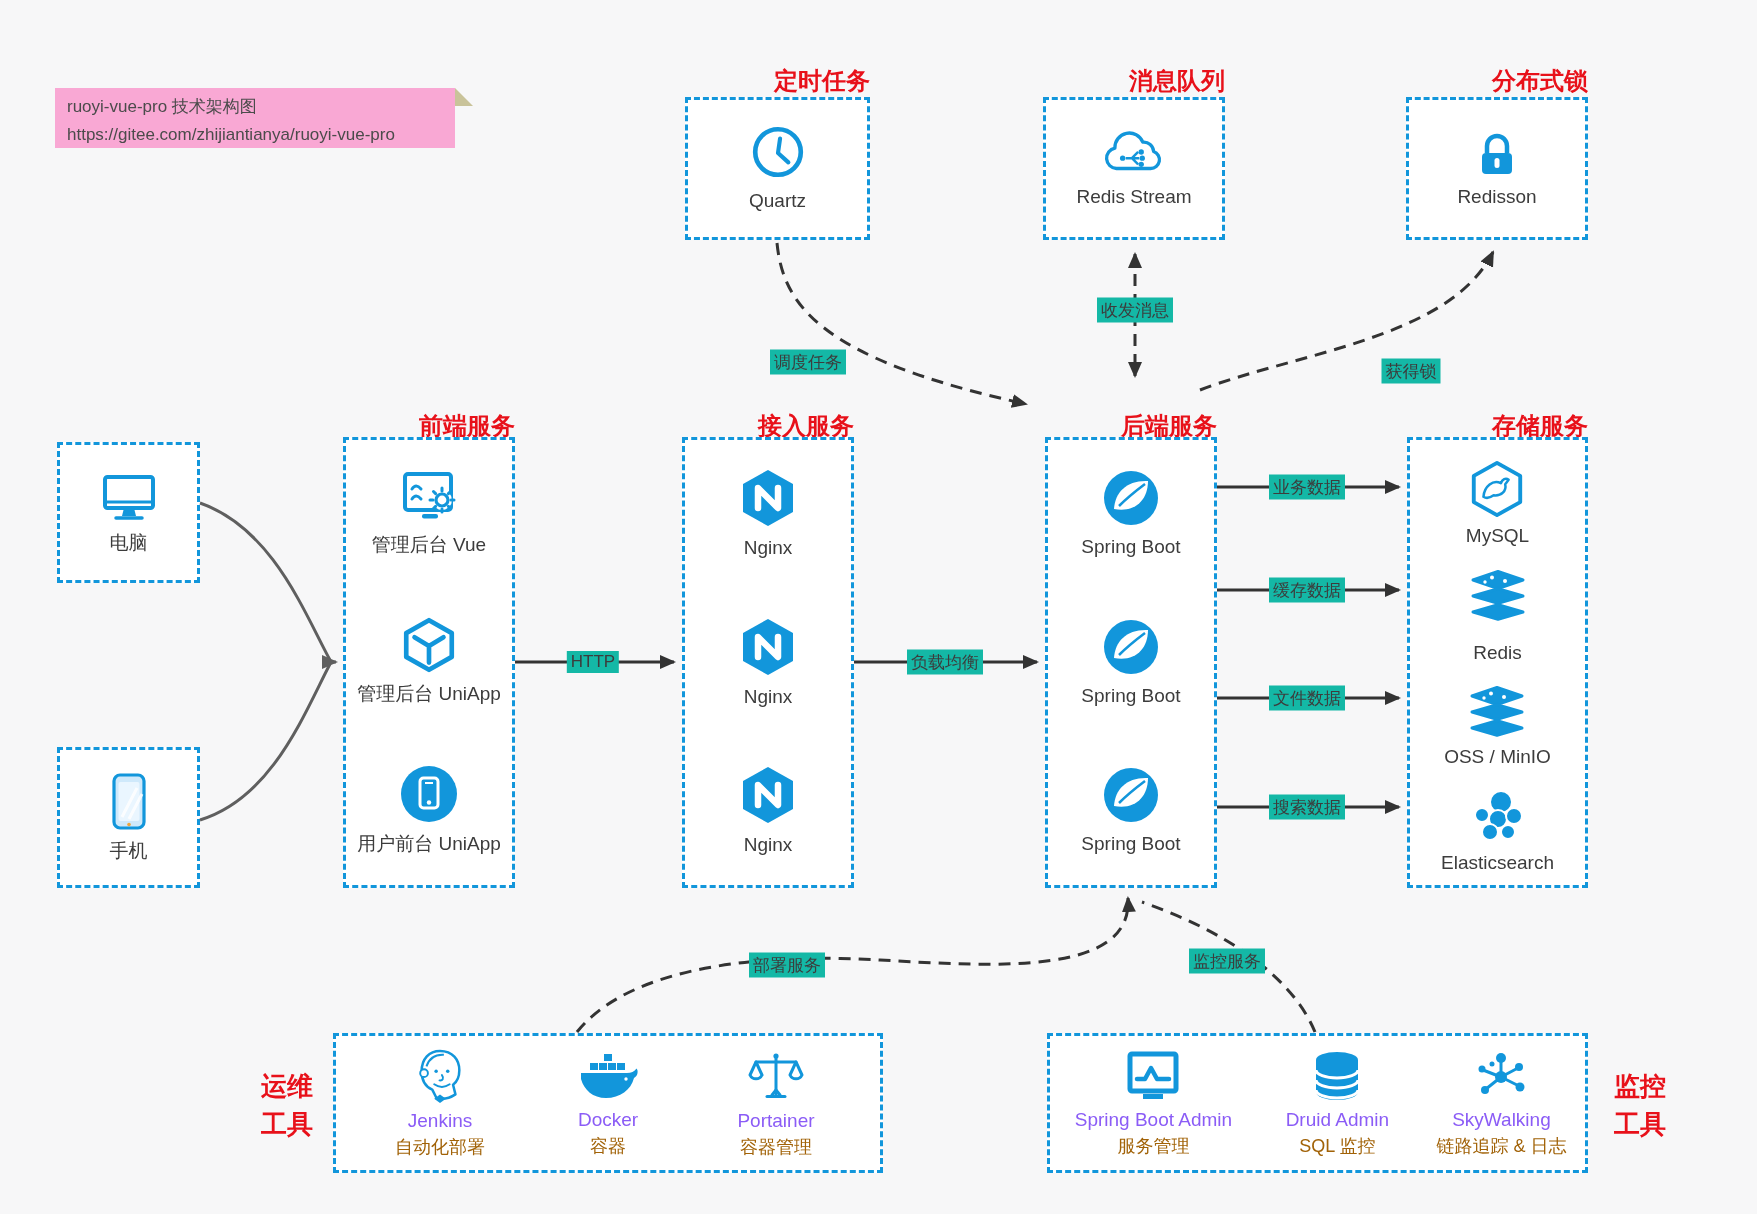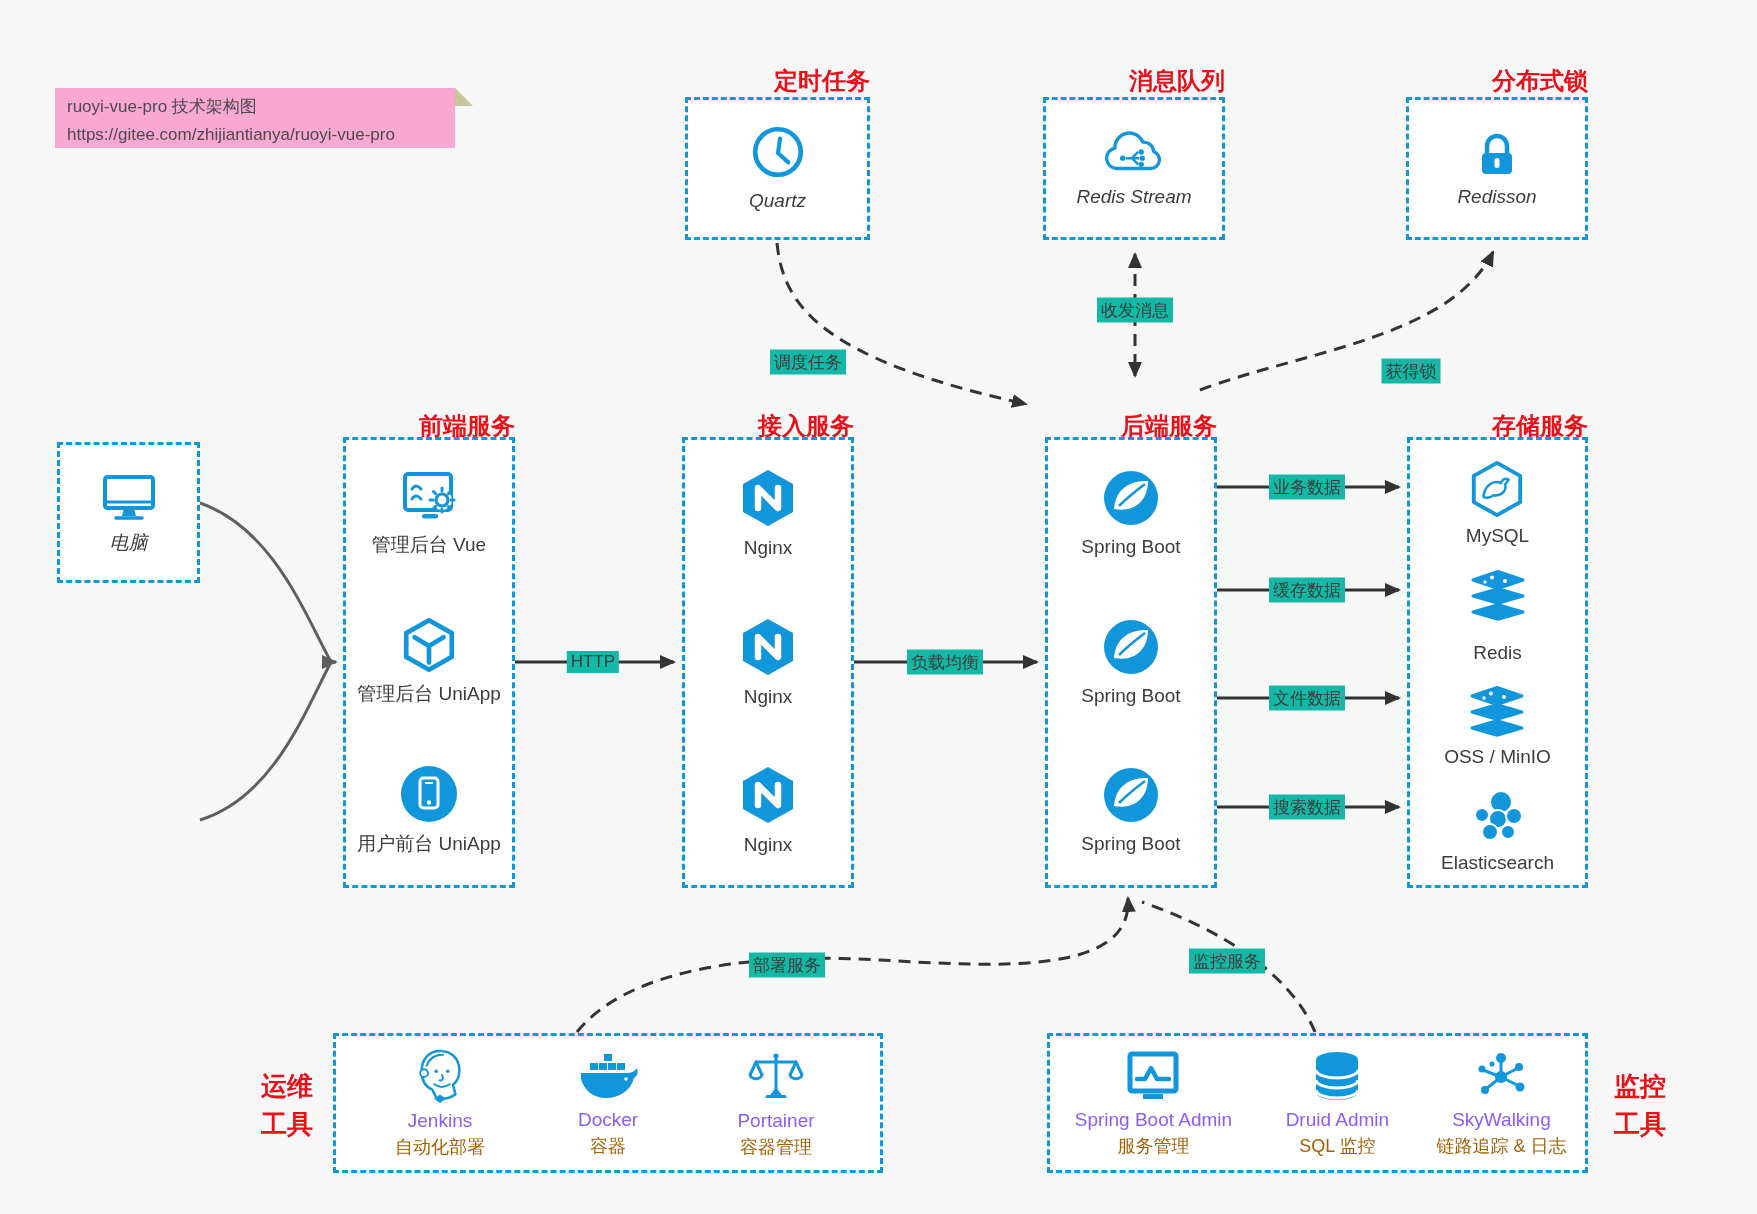--- a/index.html
+++ b/index.html
@@ -8,21 +8,21 @@
   
   .note{position:absolute;left:55px;top:88px;width:400px;height:60px;background:#f9a8d4;
         color:#4b4b4b;font-size:17px;line-height:1.62;padding:5px 0 0 12px;box-sizing:border-box;}
   .note::after{content:"";position:absolute;top:0;right:-18px;width:0;height:0;
         border-bottom:18px solid #c9c39a;border-right:18px solid #f7f7f8;}
   
   .gtitle{position:absolute;color:#e8111a;font-size:24px;font-weight:bold;text-align:right;white-space:nowrap;margin-top:17px;}
   
   .box{position:absolute;background:#ffffff;border:3px dashed #1296db;box-sizing:border-box;
        display:flex;flex-direction:column;align-items:center;justify-content:space-around;z-index:2;}
-  .box.single{justify-content:center;font-style:italic;}
+  .box.single{justify-content:center;}
   .item{display:flex;flex-direction:column;align-items:center;gap:6px;}
   .ilabel{font-size:19px;color:#3c3c3c;white-space:nowrap;text-align:center;line-height:1.35;}
   
   .hbox{position:absolute;background:#ffffff;border:3px dashed #1296db;box-sizing:border-box;
         display:flex;flex-direction:row;align-items:center;justify-content:space-between;z-index:2;}
   .hitem{display:flex;flex-direction:column;align-items:center;gap:3px;}
   .hname{font-size:19px;color:#8b5cf6;white-space:nowrap;text-align:center;}
   .hdesc{font-size:18px;color:#a16207;white-space:nowrap;text-align:center;}
   .side-label{position:absolute;color:#e8111a;font-size:26px;font-weight:bold;line-height:1.45;
               text-align:center;white-space:nowrap;}
@@ -86,20 +86,31 @@
       <svg width="62" height="54" viewBox="0 0 62 54">
         <rect x="7" y="7" width="48" height="31" rx="2.5" fill="#fff" stroke="#1296db" stroke-width="4"></rect>
         <line x1="9" y1="32" x2="53" y2="32" stroke="#1296db" stroke-width="3"></line>
         <path d="M26 38 h10 l2 8 h-14 z" fill="#1296db"></path>
         <line x1="18" y1="48" x2="44" y2="48" stroke="#1296db" stroke-width="3.5" stroke-linecap="round"></line>
       </svg>
     </span>
     <div class="ilabel">电脑</div>
   </div>
 
+  <div class="box single" style="left:57px;top:747px;width:143px;height:141px;gap:5px;">
+    <span class="icon">
+      <svg width="50" height="62" viewBox="0 0 50 62">
+        <rect x="10" y="4" width="30" height="53" rx="6" fill="#cfe9fb" stroke="#1296db" stroke-width="3.2"></rect>
+        <rect x="14.5" y="11" width="21" height="39" rx="2" fill="#eaf6ff"></rect>
+        <path d="M18 46 L33 17 M25 48 L38 23" stroke="#ffffff" stroke-width="3" opacity="0.85"></path>
+        <circle cx="25" cy="53.5" r="1.8" fill="#f0a53a"></circle>
+      </svg>
+    </span>
+    <div class="ilabel">手机</div>
+  </div>
 
   <div class="gtitle" style="left:343px;top:393px;width:172px;">前端服务</div>
   <div class="gtitle" style="left:682px;top:393px;width:172px;">接入服务</div>
   <div class="gtitle" style="left:1045px;top:393px;width:172px;">后端服务</div>
   <div class="gtitle" style="left:1407px;top:393px;width:181px;">存储服务</div>
 
   <div class="box" style="left:343px;top:437px;width:172px;height:451px;">
     <div class="item">
       <span class="icon">
         <svg width="64" height="58" viewBox="0 0 62 58">

